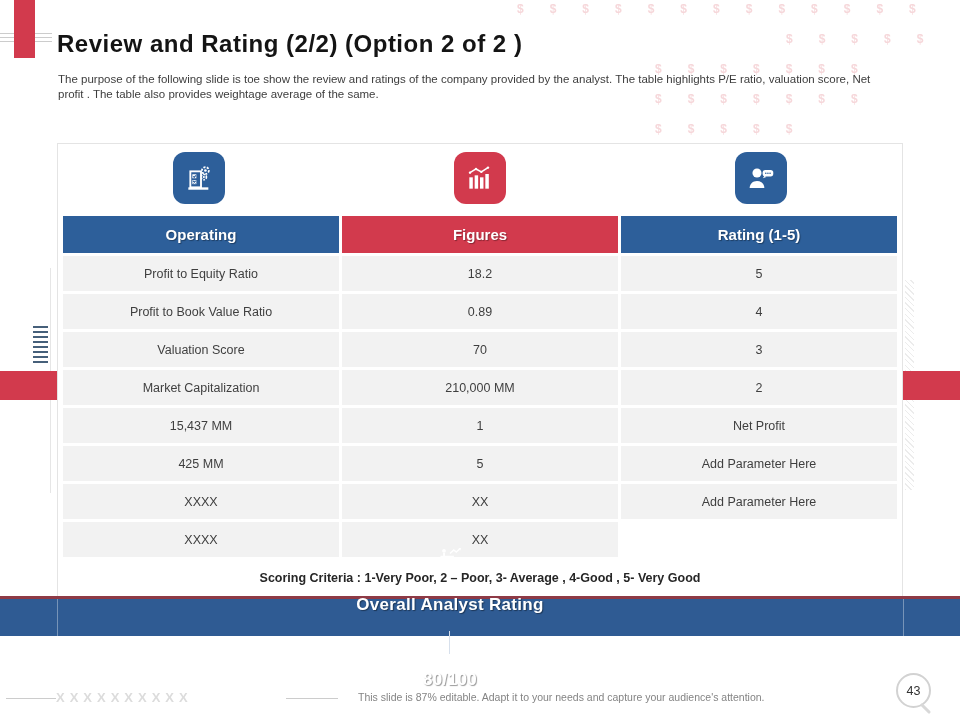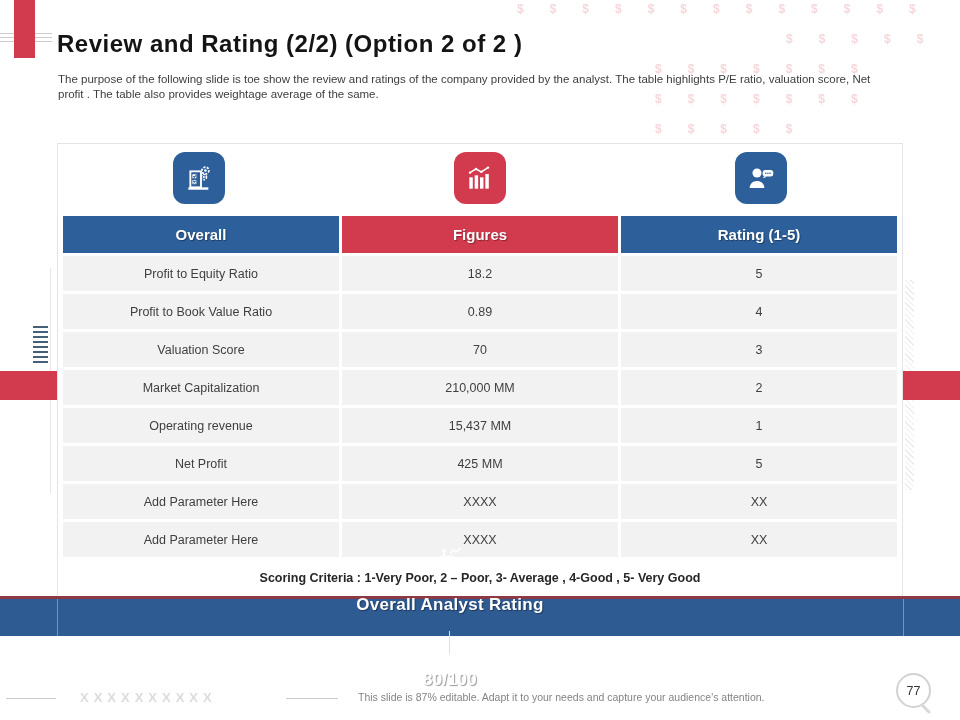--- a/index.html
+++ b/index.html
@@ -40,21 +40,21 @@
   .scoring{margin-top:14px;text-align:center;font-size:12.5px;font-weight:700;color:#262626;}
   
   .band{position:absolute;left:0;top:596px;width:960px;height:37px;background:var(--bandblue);border-top:3px solid var(--bandline);
         z-index:4;display:flex;align-items:center;justify-content:center;gap:16px;box-sizing:content-box;}
   .band-group{display:flex;align-items:center;gap:16px;transform:translateX(-30px);flex-direction:column;}
   .band-label,.band-score{color:#fff;font-size:17px;font-weight:700;text-shadow:1px 1px 1px rgba(0,0,0,.4);letter-spacing:.3px;}
   .band-divider{width:1px;height:23px;background:#d7e0ec;}
   .band-edge{position:absolute;top:0;width:1px;height:100%;background:rgba(255,255,255,.35);}
   
   .f-line{position:absolute;height:1px;background:#cccccc;z-index:2;}
-  .footer-x{position:absolute;left:80px;top:690px;font-size:13px;font-weight:700;letter-spacing:5px;color:#dcdcdc;z-index:2;}
+  .footer-x{position:absolute;left:56px;top:690px;font-size:13px;font-weight:700;letter-spacing:5px;color:#dcdcdc;z-index:2;}
   .footer-note{position:absolute;left:358px;top:691px;font-size:10.5px;color:#848484;z-index:2;}
   .magnifier{position:absolute;left:896px;top:673px;width:31px;height:31px;border:2px solid #d2d2d2;border-radius:50%;
              background:#fff;display:flex;align-items:center;justify-content:center;font-size:12.5px;color:#333;z-index:2;}
   .mag-handle{position:absolute;left:924px;top:702px;width:3px;height:13px;background:#d8d8d8;border-radius:2px;
               transform:rotate(-45deg);z-index:2;}
 </style>
 </head>
 <body>
 
 <div class="slide">
@@ -134,36 +134,35 @@
             <path d="M14.6 10.4 l-1.2 1.8 2.6-.9 z" fill="#fff"></path>
             <circle cx="15.6" cy="8.4" r=".6" fill="#2d5f9a"></circle>
             <circle cx="17.2" cy="8.4" r=".6" fill="#2d5f9a"></circle>
             <circle cx="18.8" cy="8.4" r=".6" fill="#2d5f9a"></circle>
           </svg>
         </div>
       </div>
     </div>
 
     <div class="rating-table" id="rating-table">
-        <div class="th blue">Overall</div>
+        <div class="th blue">Operating</div>
         <div class="th red">Figures</div>
         <div class="th blue">Rating (1-5)</div>
         <div class="td">Profit to Equity Ratio</div>
         <div class="td">18.2</div>
         <div class="td">5</div>
         <div class="td">Profit to Book Value Ratio</div>
         <div class="td">0.89</div>
         <div class="td">4</div>
         <div class="td">Valuation Score</div>
         <div class="td">70</div>
         <div class="td">3</div>
         <div class="td">Market Capitalization</div>
         <div class="td">210,000 MM</div>
         <div class="td">2</div>
-        <div class="td">Operating revenue</div>
         <div class="td">15,437 MM</div>
         <div class="td">1</div>
         <div class="td">Net Profit</div>
         <div class="td">425 MM</div>
         <div class="td">5</div>
         <div class="td">Add Parameter Here</div>
         <div class="td">XXXX</div>
         <div class="td">XX</div>
         <div class="td">Add Parameter Here</div>
         <div class="td">XXXX</div>
@@ -193,17 +192,17 @@
     </div>
     <div class="band-edge" style="left:57px"></div>
     <div class="band-edge" style="left:903px"></div>
   </div>
 
   <div class="f-line" style="left:6px;top:698px;width:50px"></div>
   <div class="footer-x">XXXXXXXXXX</div>
   <div class="f-line" style="left:286px;top:698px;width:52px"></div>
   <div class="footer-note">This slide is 87% editable. Adapt it to your needs and capture your audience's attention.</div>
   <div class="magnifier">
-    <span>77</span>
+    <span>43</span>
   </div>
   <div class="mag-handle"></div>
 
 </div>
 
 </body></html>

